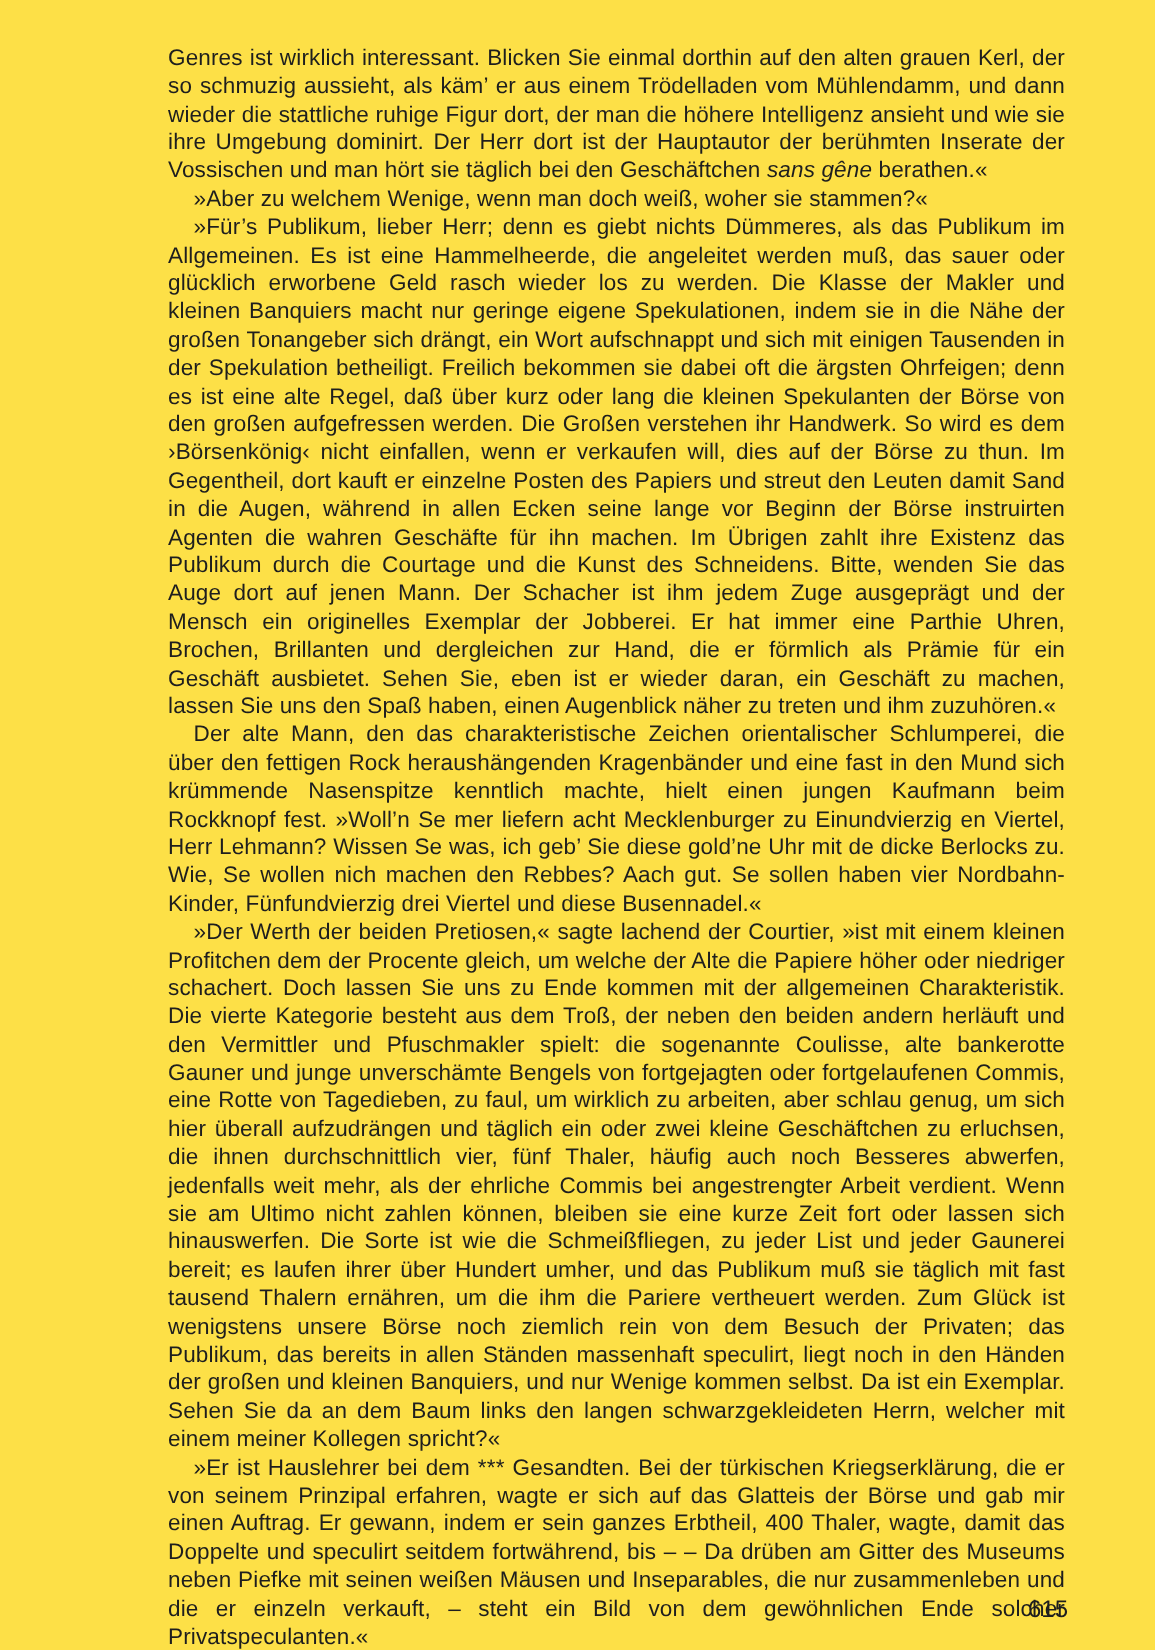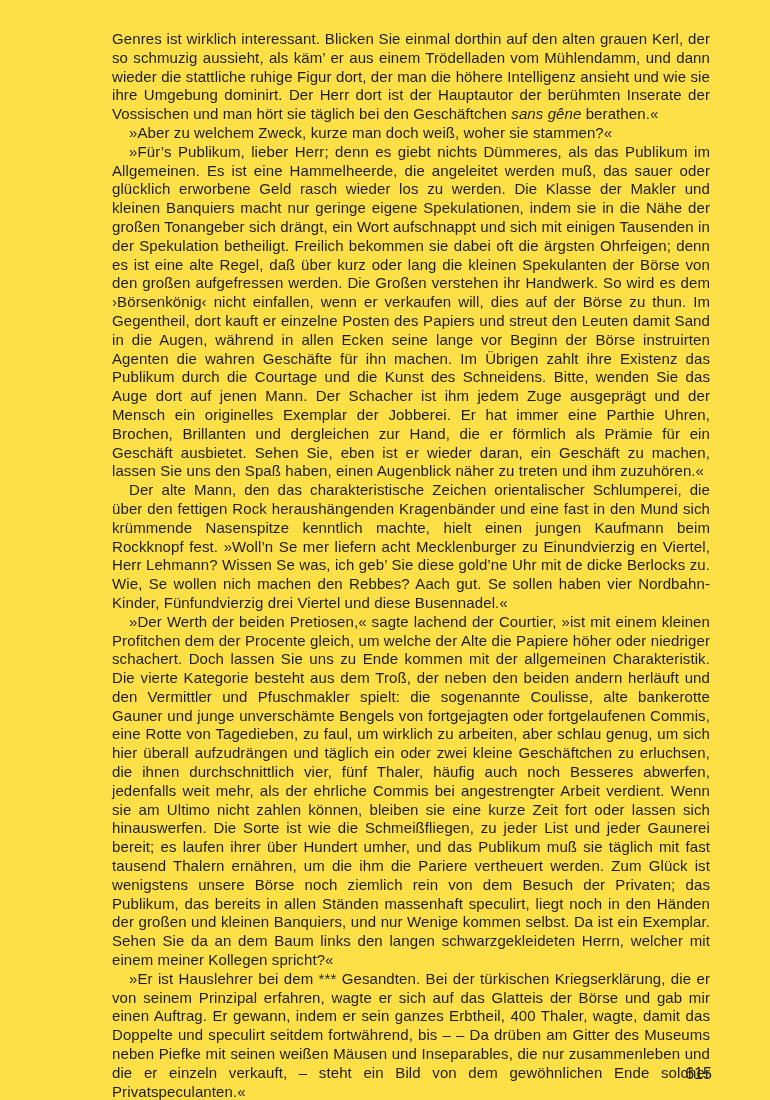--- a/index.html
+++ b/index.html
@@ -45,21 +45,21 @@
     line-height: 12px;
     color: #1e1e1e;
   }
 </style>
 </head>
 <body>
 
 <div class="page">
   <div class="text-block">
       <p class="para"><span>Genres ist wirklich interessant. Blicken Sie einmal dorthin auf den alten grauen Kerl, der so schmuzig aussieht, als käm’ er aus einem Trödelladen vom Mühlendamm, und dann wieder die stattliche ruhige Figur dort, der man die höhere Intelligenz ansieht und wie sie ihre Umgebung dominirt. Der Herr dort ist der Hauptautor der berühmten Inserate der Vossischen und man hört sie täglich bei den Geschäftchen </span><span class="italic">sans gêne</span><span> berathen.«</span></p>
-      <p class="para indent"><span>»Aber zu welchem Zweck, kurze man doch weiß, woher sie stammen?«</span></p>
+      <p class="para indent"><span>»Aber zu welchem Wenige, wenn man doch weiß, woher sie stammen?«</span></p>
       <p class="para indent"><span>»Für’s Publikum, lieber Herr; denn es giebt nichts Dümmeres, als das Publikum im Allgemeinen. Es ist eine Hammelheerde, die angeleitet werden muß, das sauer oder glücklich erworbene Geld rasch wieder los zu werden. Die Klasse der Makler und kleinen Banquiers macht nur geringe eigene Spekulationen, indem sie in die Nähe der großen Tonangeber sich drängt, ein Wort aufschnappt und sich mit einigen Tausenden in der Spekulation betheiligt. Freilich bekommen sie dabei oft die ärgsten Ohrfeigen; denn es ist eine alte Regel, daß über kurz oder lang die kleinen Spekulanten der Börse von den großen aufgefressen werden. Die Großen verstehen ihr Handwerk. So wird es dem ›Börsenkönig‹ nicht einfallen, wenn er verkaufen will, dies auf der Börse zu thun. Im Gegentheil, dort kauft er einzelne Posten des Papiers und streut den Leuten damit Sand in die Augen, während in allen Ecken seine lange vor Beginn der Börse instruirten Agenten die wahren Geschäfte für ihn machen. Im Übrigen zahlt ihre Existenz das Publikum durch die Courtage und die Kunst des Schneidens. Bitte, wenden Sie das Auge dort auf jenen Mann. Der Schacher ist ihm jedem Zuge ausgeprägt und der Mensch ein originelles Exemplar der Jobberei. Er hat immer eine Parthie Uhren, Brochen, Brillanten und dergleichen zur Hand, die er förmlich als Prämie für ein Geschäft ausbietet. Sehen Sie, eben ist er wieder daran, ein Geschäft zu machen, lassen Sie uns den Spaß haben, einen Augenblick näher zu treten und ihm zuzuhören.«</span></p>
       <p class="para indent"><span>Der alte Mann, den das charakteristische Zeichen orientalischer Schlumperei, die über den fettigen Rock heraushängenden Kragenbänder und eine fast in den Mund sich krümmende Nasenspitze kenntlich machte, hielt einen jungen Kaufmann beim Rockknopf fest. »Woll’n Se mer liefern acht Mecklenburger zu Einundvierzig en Viertel, Herr Lehmann? Wissen Se was, ich geb’ Sie diese gold’ne Uhr mit de dicke Berlocks zu. Wie, Se wollen nich machen den Rebbes? Aach gut. Se sollen haben vier Nordbahn-Kinder, Fünfundvierzig drei Viertel und diese Busennadel.«</span></p>
       <p class="para indent"><span>»Der Werth der beiden Pretiosen,« sagte lachend der Courtier, »ist mit einem kleinen Profitchen dem der Procente gleich, um welche der Alte die Papiere höher oder niedriger schachert. Doch lassen Sie uns zu Ende kommen mit der allgemeinen Charakteristik. Die vierte Kategorie besteht aus dem Troß, der neben den beiden andern herläuft und den Vermittler und Pfuschmakler spielt: die sogenannte Coulisse, alte bankerotte Gauner und junge unverschämte Bengels von fortgejagten oder fortgelaufenen Commis, eine Rotte von Tagedieben, zu faul, um wirklich zu arbeiten, aber schlau genug, um sich hier überall aufzudrängen und täglich ein oder zwei kleine Geschäftchen zu erluchsen, die ihnen durchschnittlich vier, fünf Thaler, häufig auch noch Besseres abwerfen, jedenfalls weit mehr, als der ehrliche Commis bei angestrengter Arbeit verdient. Wenn sie am Ultimo nicht zahlen können, bleiben sie eine kurze Zeit fort oder lassen sich hinauswerfen. Die Sorte ist wie die Schmeißfliegen, zu jeder List und jeder Gaunerei bereit; es laufen ihrer über Hundert umher, und das Publikum muß sie täglich mit fast tausend Thalern ernähren, um die ihm die Pariere vertheuert werden. Zum Glück ist wenigstens unsere Börse noch ziemlich rein von dem Besuch der Privaten; das Publikum, das bereits in allen Ständen massenhaft speculirt, liegt noch in den Händen der großen und kleinen Banquiers, und nur Wenige kommen selbst. Da ist ein Exemplar. Sehen Sie da an dem Baum links den langen schwarzgekleideten Herrn, welcher mit einem meiner Kollegen spricht?«</span></p>
       <p class="para indent"><span>»Er ist Hauslehrer bei dem *** Gesandten. Bei der türkischen Kriegserklärung, die er von seinem Prinzipal erfahren, wagte er sich auf das Glatteis der Börse und gab mir einen Auftrag. Er gewann, indem er sein ganzes Erbtheil, 400 Thaler, wagte, damit das Doppelte und speculirt seitdem fortwährend, bis – – Da drüben am Gitter des Museums neben Piefke mit seinen weißen Mäusen und Inseparables, die nur zusammenleben und die er einzeln verkauft, – steht ein Bild von dem gewöhnlichen Ende solcher Privatspeculanten.«</span></p>
       <p class="para indent"><span>»Der Mensch in dem desolaten Aufzug, der so unverwandt hieher schaut?«</span></p>
     </div>
   <div class="page-number">615</div>
 </div>
 
 </body></html>

